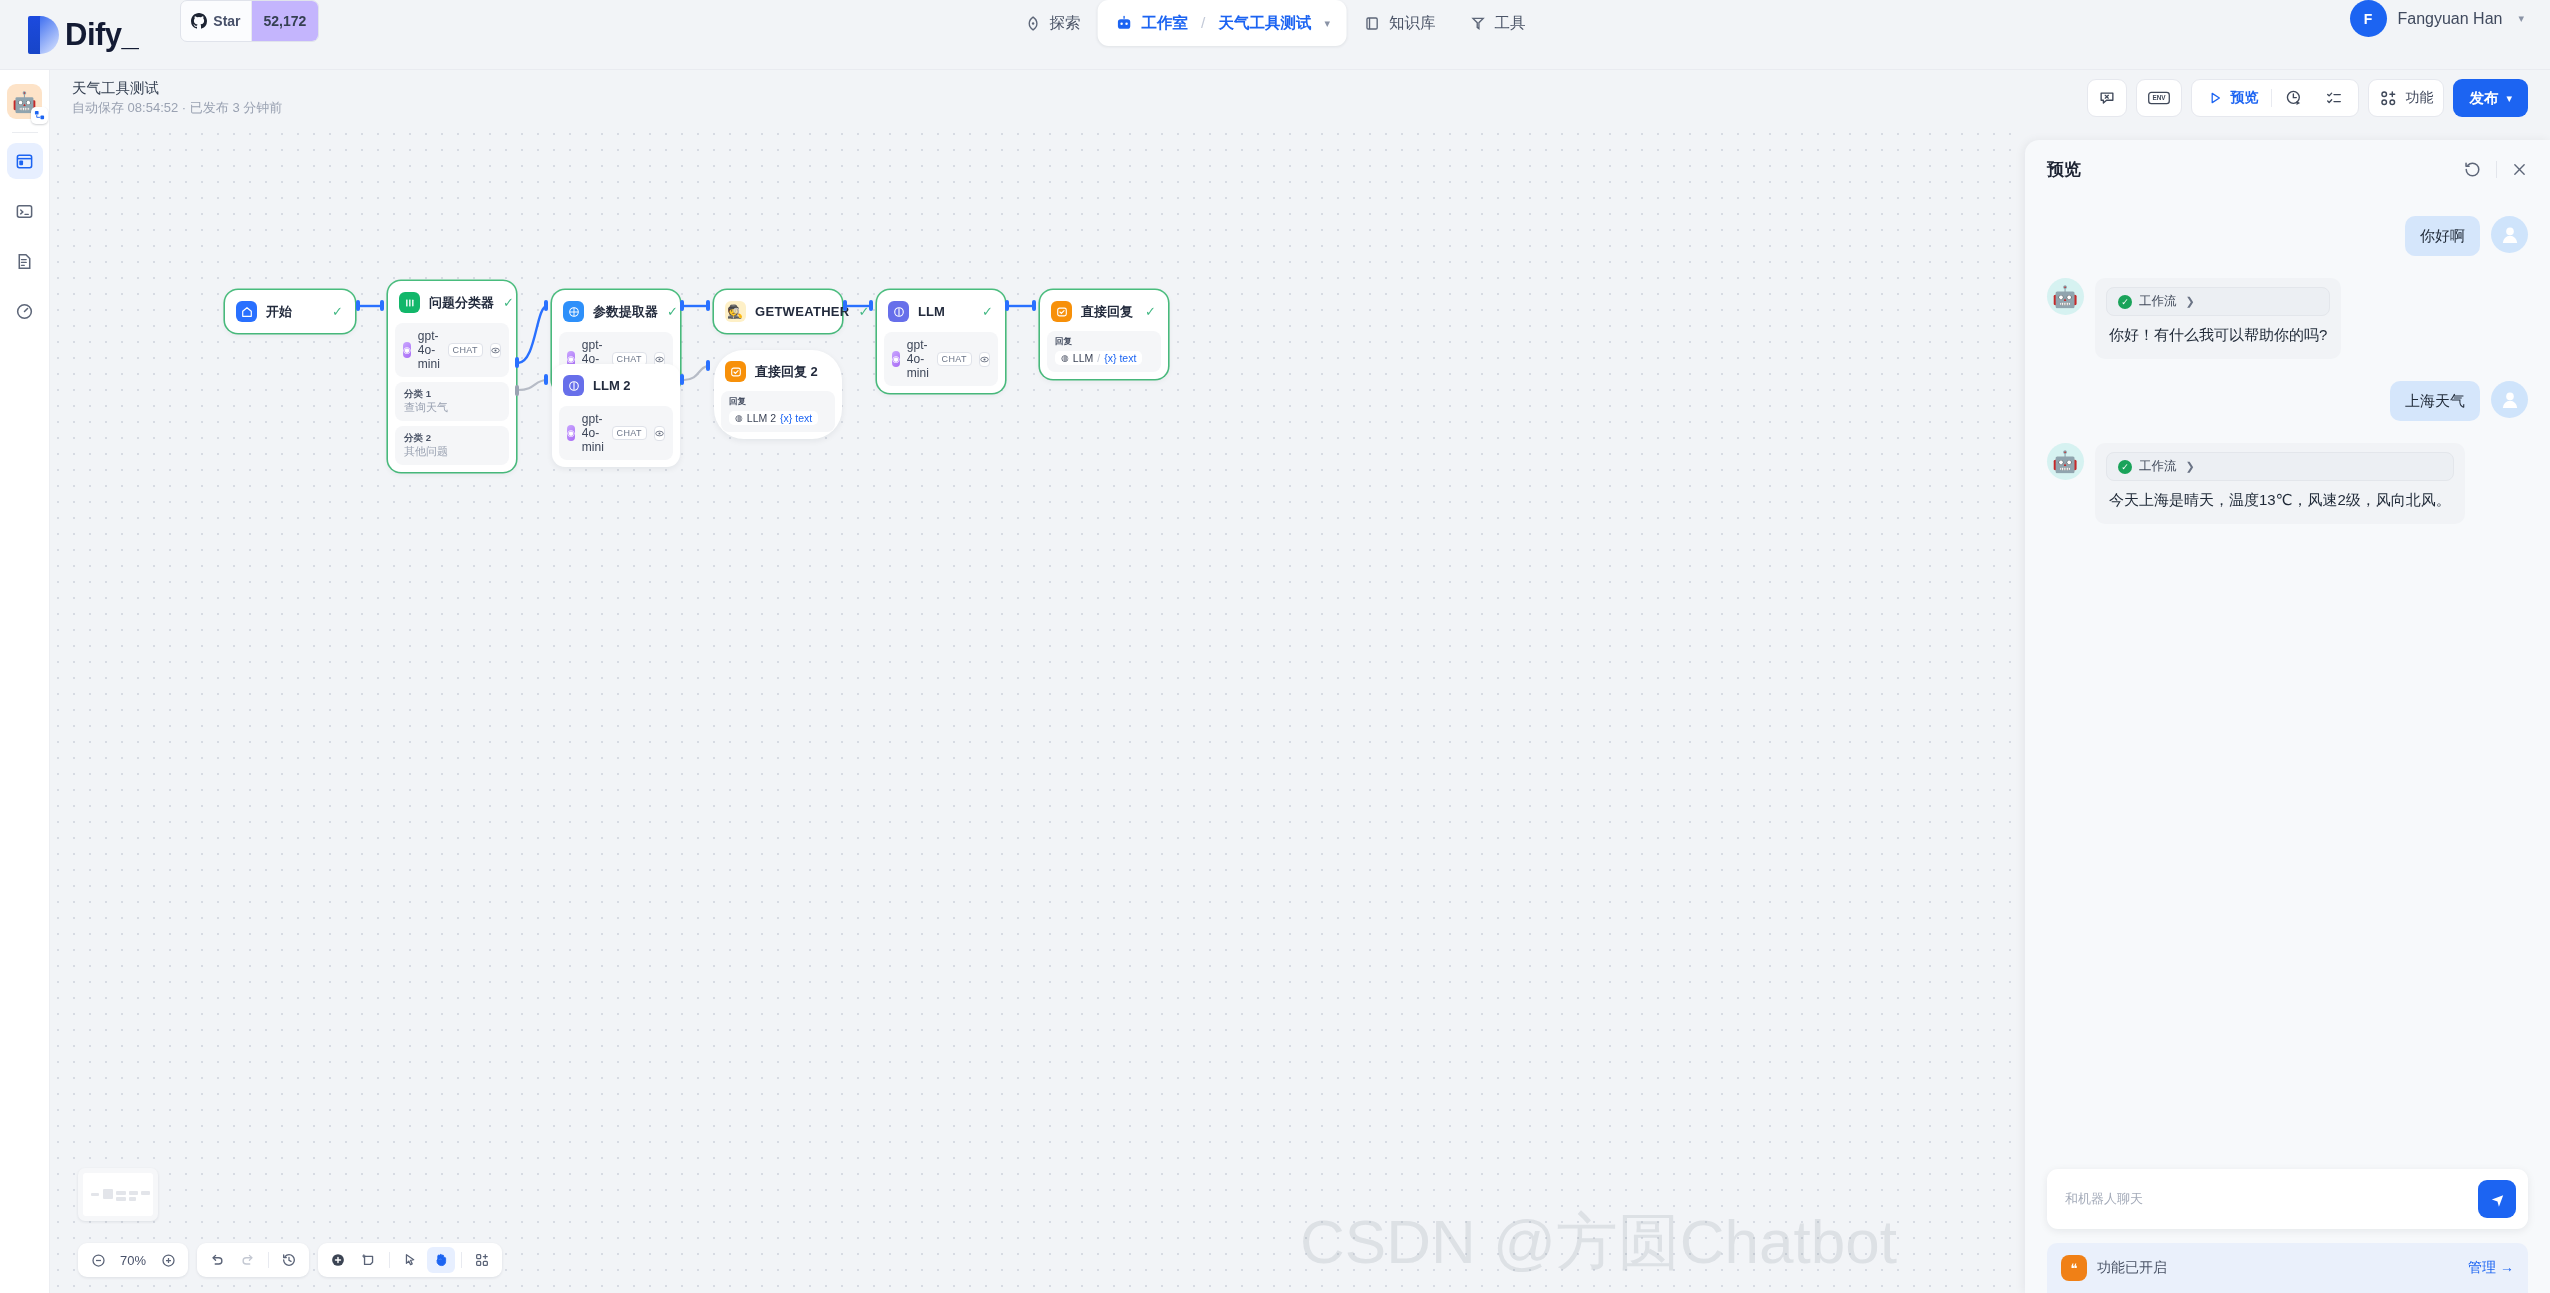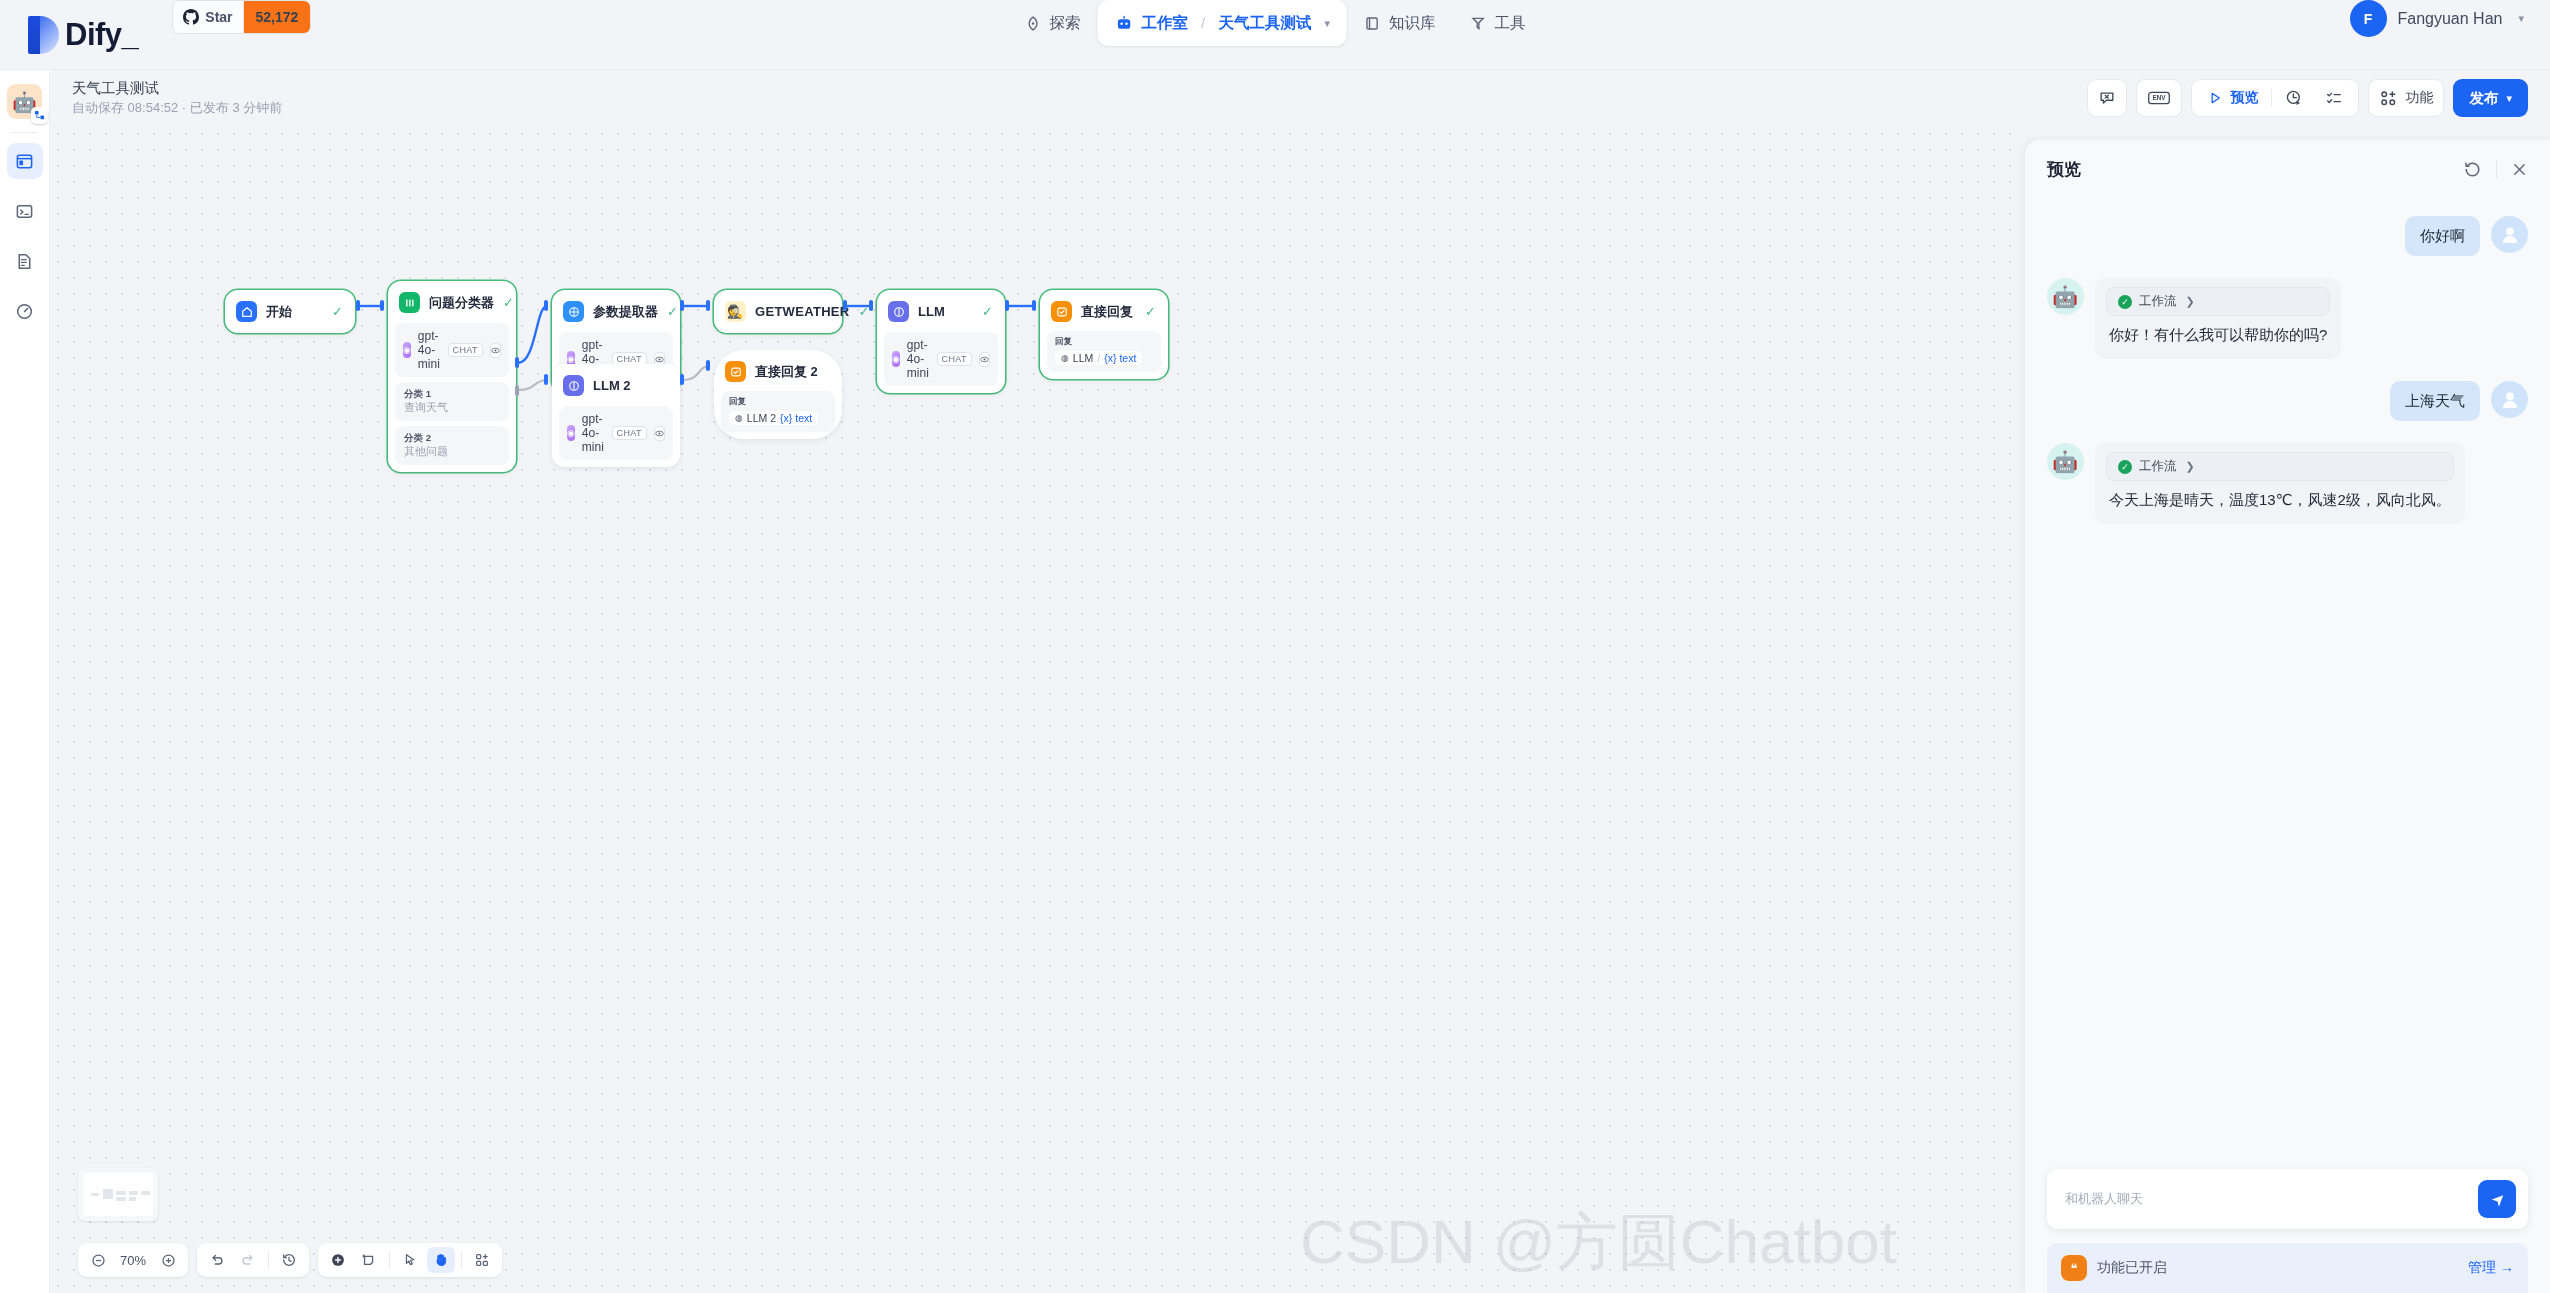--- a/index.html
+++ b/index.html
@@ -25,28 +25,28 @@
   .logo-mark .lm-b {
     position: absolute; left: 12px; top: 0; width: 19px; height: 38px;
     background: linear-gradient(135deg,#3f6ff0,#dfe8ff);
     border-radius: 0 19px 19px 0;
   }
   .logo-text {
     font-size: 31px; font-weight: 700; color: #141b34; letter-spacing: -0.5px;
     position: relative; padding-right: 12px;
   }
   .star-pill {
-    display: flex; align-items: center; height: 34px; margin-left: 22px;
+    display: flex; align-items: center; height: 42px; margin-left: 30px;
     border: 1px solid #e0e3eb; border-radius: 7px; background: #fbfcfe; overflow: hidden;
   }
   .star-pill .sp-left { display: flex; align-items: center; gap: 6px; padding: 0 10px; }
   .star-pill .sp-left span { font-size: 14px; font-weight: 600; color: #475069; }
   .star-pill .sp-count {
     padding: 0 12px; height: 100%; display: flex; align-items: center;
-    background: #f97316; border-left: 1px solid #e8eaf0;
+    background: #c4b5fd; border-left: 1px solid #e8eaf0;
     font-size: 14px; font-weight: 600; color: #354052;
   }
 
   .nav-center {
     position: absolute; left: 50%; transform: translateX(-50%);
     display: flex; align-items: center; 
   }
   .nav-item {
     display: flex; align-items: center; gap: 8px; height: 46px; padding: 0 17px;
     border-radius: 11px; font-size: 15.5px; color: #4b5467; cursor: pointer;

